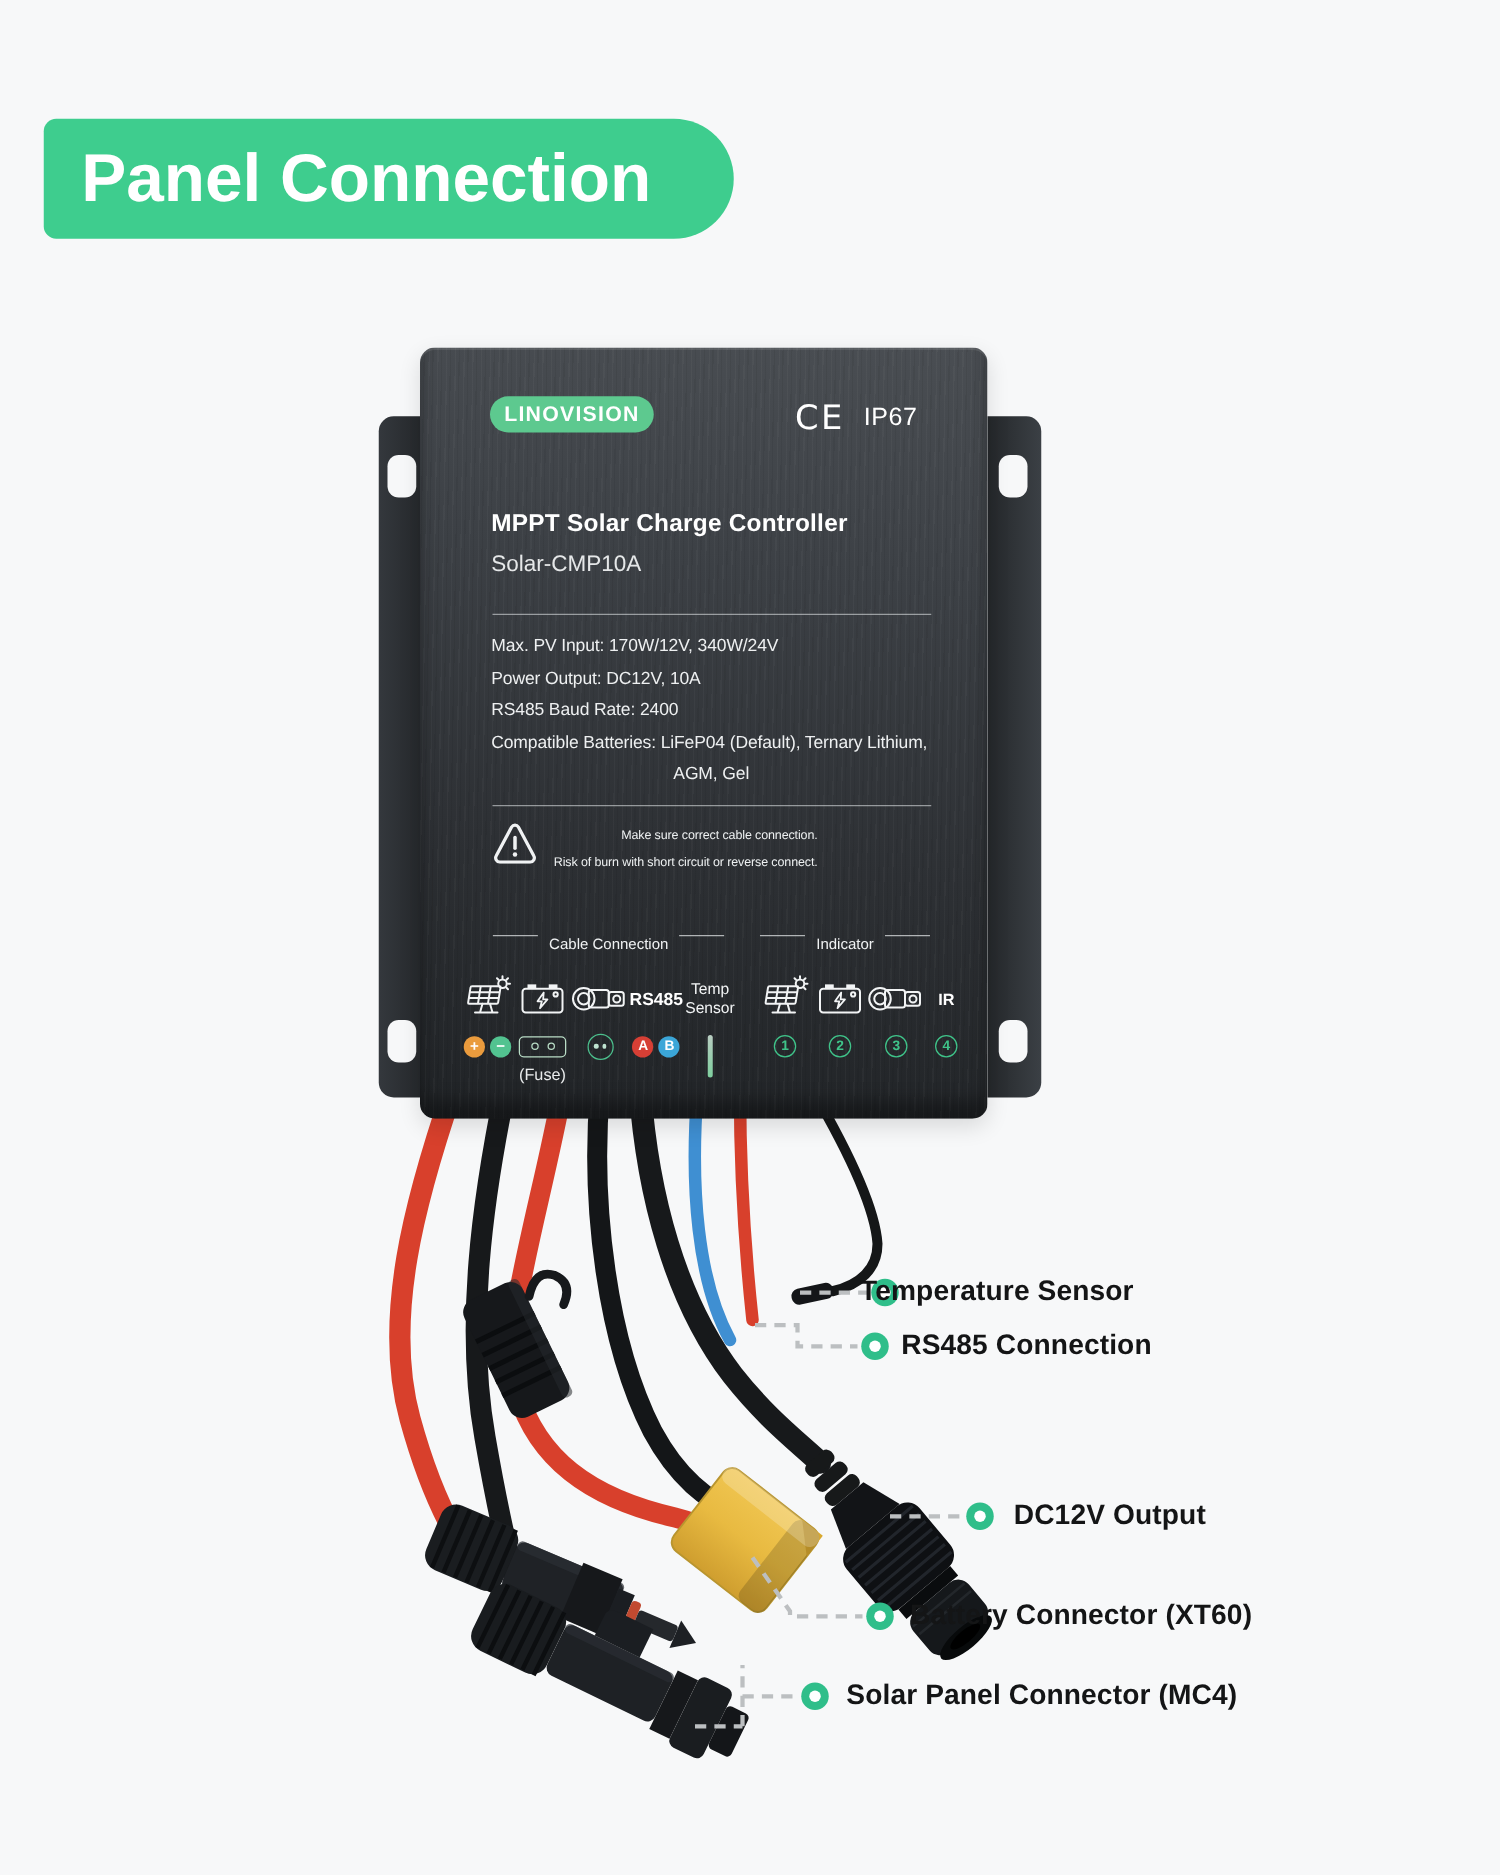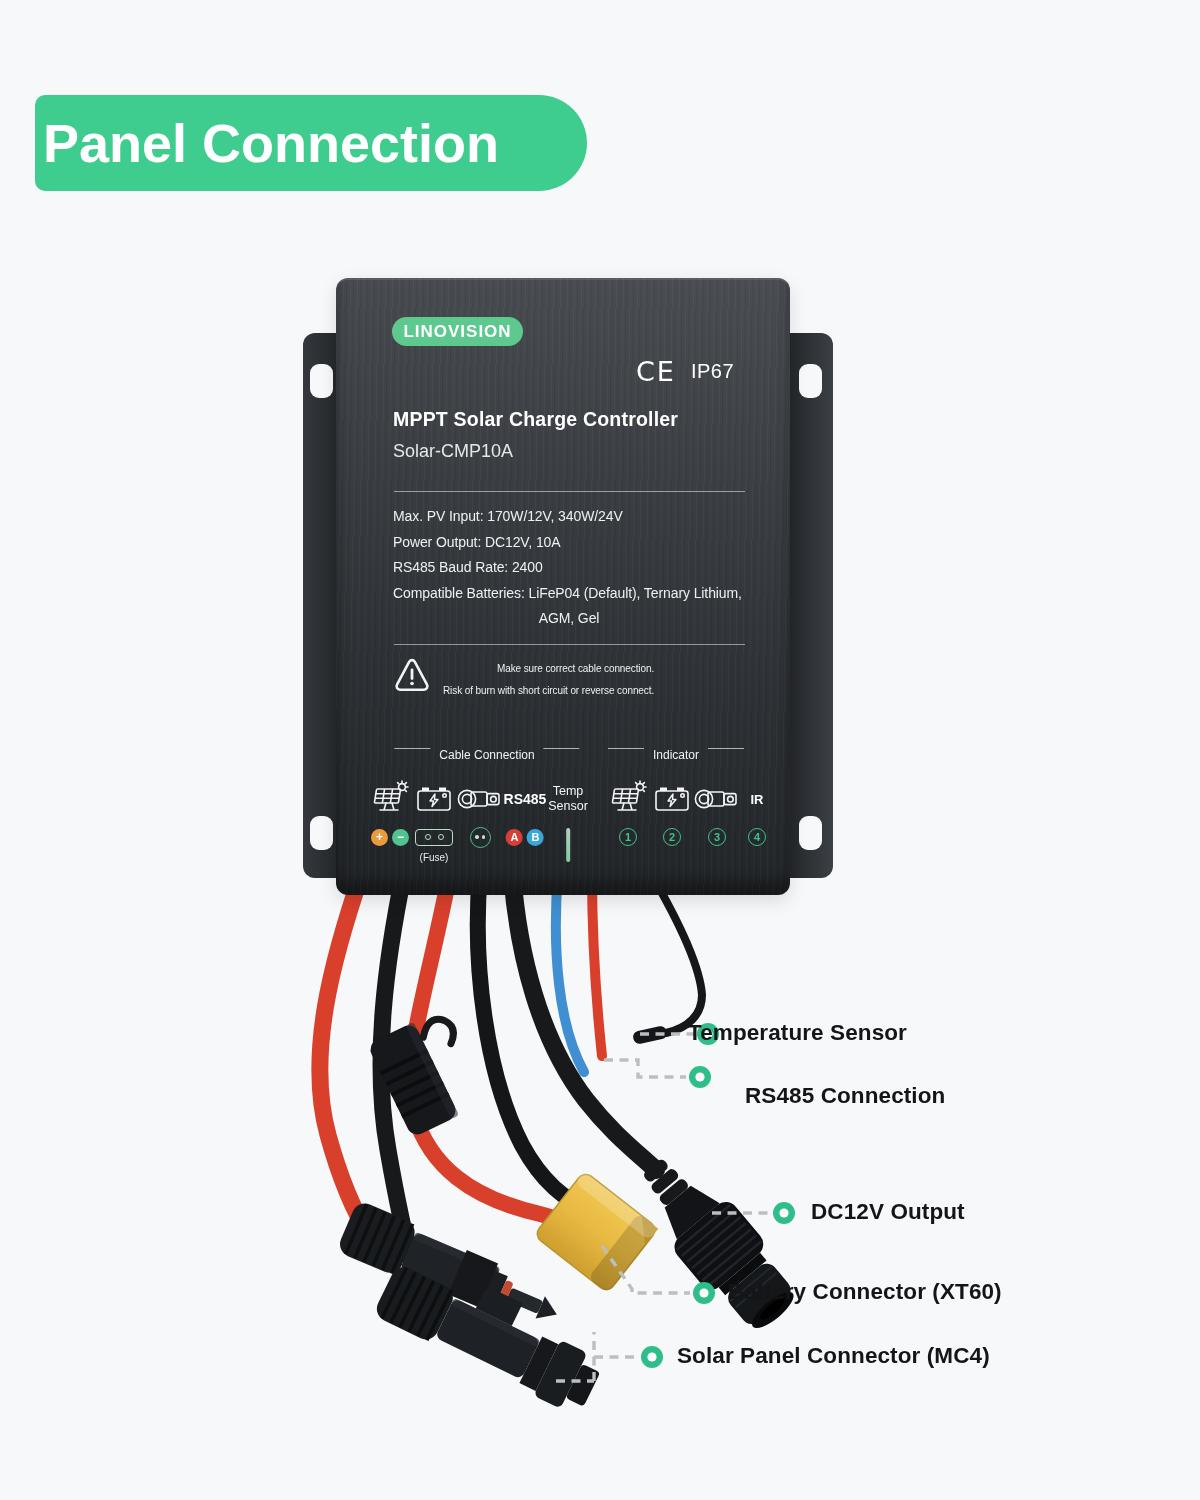--- a/index.html
+++ b/index.html
@@ -3,21 +3,21 @@
 <meta charset="utf-8">
 <style>
   * { margin:0; padding:0; box-sizing:border-box; }
   html,body { background:#fff; }
   body { font-family:"Liberation Sans", sans-serif; }
   .stage { position:relative; width:1200px; height:1500px; background:#f7f8f9; overflow:hidden; }
 
   
   .banner { position:absolute; left:35px; top:95px; width:552px; height:96px;
     background:#3ecd8e; border-radius:10px 48px 48px 10px; display:flex; align-items:center; z-index:6; }
-  .banner span { color:#fff; font-size:54px; font-weight:700; padding-left:8px; letter-spacing:0px; }
+  .banner span { color:#fff; font-size:54px; font-weight:700; padding-left:30px; letter-spacing:0px; }
 
   
   .bracket { position:absolute; z-index:1; }
   .bracket-left { left:303px; top:333px; width:37px; height:545px; border-radius:12px 0 0 12px;
     background:linear-gradient(270deg,#24272a,#34383d); }
   .bracket-right { left:790px; top:333px; width:43px; height:545px; border-radius:0 12px 12px 0;
     background:linear-gradient(90deg,#24272a,#3b4045); }
   .hole { position:absolute; width:23px; height:34px; border-radius:9px; background:#f7f8f9; }
   .bracket-left .hole { left:7px; }
   .bracket-right .hole { left:9px; }
@@ -31,21 +31,21 @@
   .device { position:absolute; left:336px; top:278px; width:454px; height:617px; z-index:3;
     border-radius:12px;
     background:
       repeating-linear-gradient(91deg, rgba(255,255,255,0.03) 0 1px, rgba(0,0,0,0) 1px 3px, rgba(0,0,0,0.06) 3px 4px, rgba(0,0,0,0) 4px 7px),
       linear-gradient(186deg,#4a4e53 0%, #3c4045 30%, #2d3034 65%, #202326 100%);
     box-shadow: inset 0 2px 0 rgba(255,255,255,0.10), inset 0 -14px 14px rgba(0,0,0,0.35), 0 6px 18px rgba(0,0,0,0.12);
   }
   .brand-pill { position:absolute; left:56px; top:39px; width:131px; height:29px; background:#5dc98f;
     border-radius:15px; color:#fff; font-size:17px; font-weight:700; letter-spacing:1px;
     display:flex; align-items:center; justify-content:center; }
-  .cert { position:absolute; left:300px; top:41px; display:flex; align-items:center; gap:15px; color:#fff;margin-top:37px; }
+  .cert { position:absolute; left:300px; top:41px; display:flex; align-items:center; gap:15px; color:#fff; }
   .cert .ce { font-size:27px; font-weight:500; letter-spacing:2px; font-family:"DejaVu Sans",sans-serif; }
   .cert .ip { font-size:20px; font-weight:500; letter-spacing:0.5px; }
   .dev-title { position:absolute; left:57px; top:130px; color:#fff; font-size:19.5px; font-weight:700; letter-spacing:0.2px; }
   .dev-model { position:absolute; left:57px; top:163px; color:#e5e7e8; font-size:18px; font-weight:400; }
   .divider { position:absolute; left:58px; width:351px; height:1px; background:rgba(235,238,240,0.55); }
   .d1 { top:213px; } .d2 { top:366px; }
   .specs { position:absolute; left:57px; top:226px; width:352px; color:#eef0f1; font-size:14px; }
   .specs div { height:25.5px; line-height:25.5px; white-space:nowrap; letter-spacing:-0.1px; }
   .specs .center { text-align:center; }
   .warning { position:absolute; left:58px; top:379px; display:flex; gap:13px; align-items:flex-start; }
@@ -58,36 +58,36 @@
   .port { position:absolute; top:498px; transform:translateX(-50%); display:flex; flex-direction:column; align-items:center; }
   .p-icon { height:46px; display:flex; align-items:center; }
   .p-sub { height:24px; margin-top:3px; display:flex; align-items:center; justify-content:center; gap:4px; }
   .badge { width:17px; height:17px; border-radius:50%; color:#fff; font-size:12px; font-weight:700;
     display:flex; align-items:center; justify-content:center; line-height:1; }
   .b-plus { background:#ea9b3d; } .b-minus { background:#52c390; }
   .b-a { background:#d63f35; font-size:11px; } .b-b { background:#3ba6d8; font-size:11px; }
   .fuse-sym { width:38px; height:17px; border:1.6px solid #b9ddc6; border-radius:4px;
     display:flex; align-items:center; justify-content:center; gap:7px; }
   .fuse-sym i { width:6px; height:6px; border:1.4px solid #b9ddc6; border-radius:50%; display:block; }
-  .fuse-label { color:#e9ebec; font-size:10px; margin-top:3px; }
+  .fuse-label { color:#e9ebec; font-size:13px; margin-top:3px; }
   .socket-sym { width:21px; height:21px; border:1.8px solid #4cc08d; border-radius:50%;
     display:flex; align-items:center; justify-content:center; gap:3px; }
   .socket-sym i { width:3.5px; height:3.5px; background:#bfe3d0; border-radius:50%; display:block; }
   .rs485-lbl { color:#fff; font-size:14px; font-weight:700; }
   .temp-lbl { color:#f2f4f5; font-size:12.5px; line-height:15px; text-align:center; }
   .ir-lbl { color:#fff; font-size:13px; font-weight:700; }
   .probe-sym { width:4px; height:34px; margin-top:6px; border-radius:3px;
     background:linear-gradient(180deg,#b9cdc2,#7ecf9e); }
   .num-sym { width:18px; height:18px; border:1.6px solid #3fc389; border-radius:50%; color:#3fc389;
     font-size:11px; font-weight:700; display:flex; align-items:center; justify-content:center; }
 
   
   .callout { position:absolute; z-index:4; color:#141516; font-size:22.5px; font-weight:600; letter-spacing:0.1px; white-space:nowrap; }
   .co-temp { left:688px; top:1020px; }
-  .co-rs485 { left:745px; top:1063px;margin-top:20px; }
+  .co-rs485 { left:721px; top:1063px; }
   .co-dc { left:811px; top:1199px; }
   .co-batt { left:728px; top:1279px; }
   .co-solar { left:677px; top:1343px; }
 </style>
 </head>
 <body>
 
 <div class="stage">
 
   <div class="banner">

